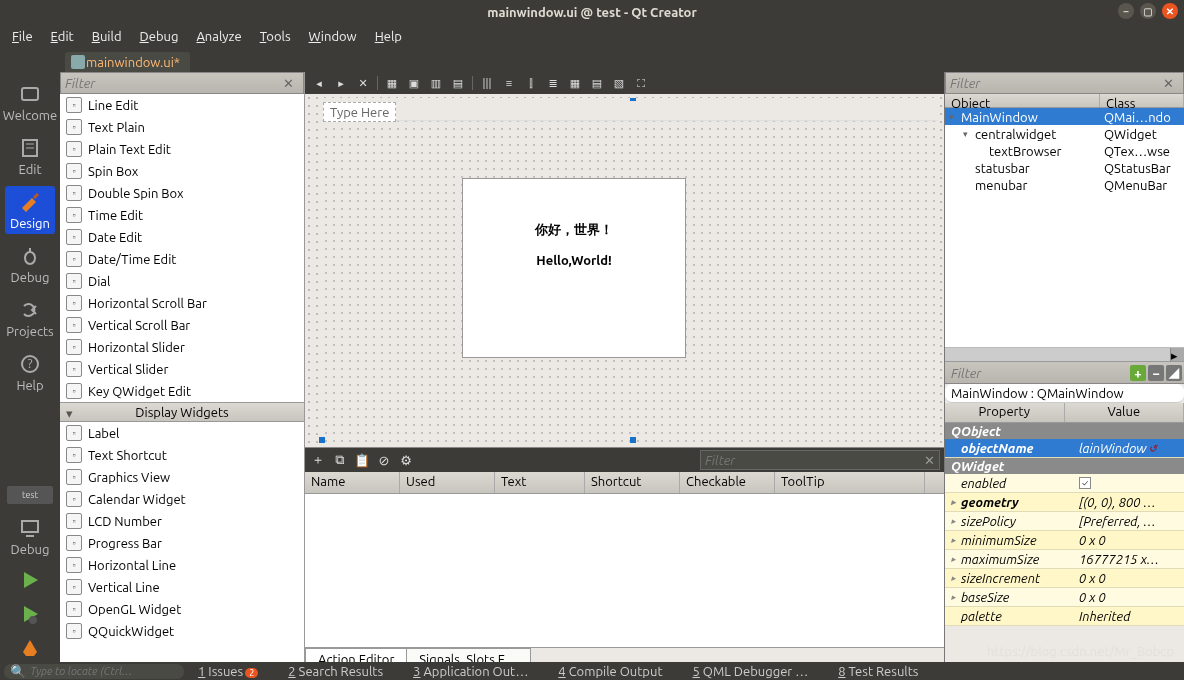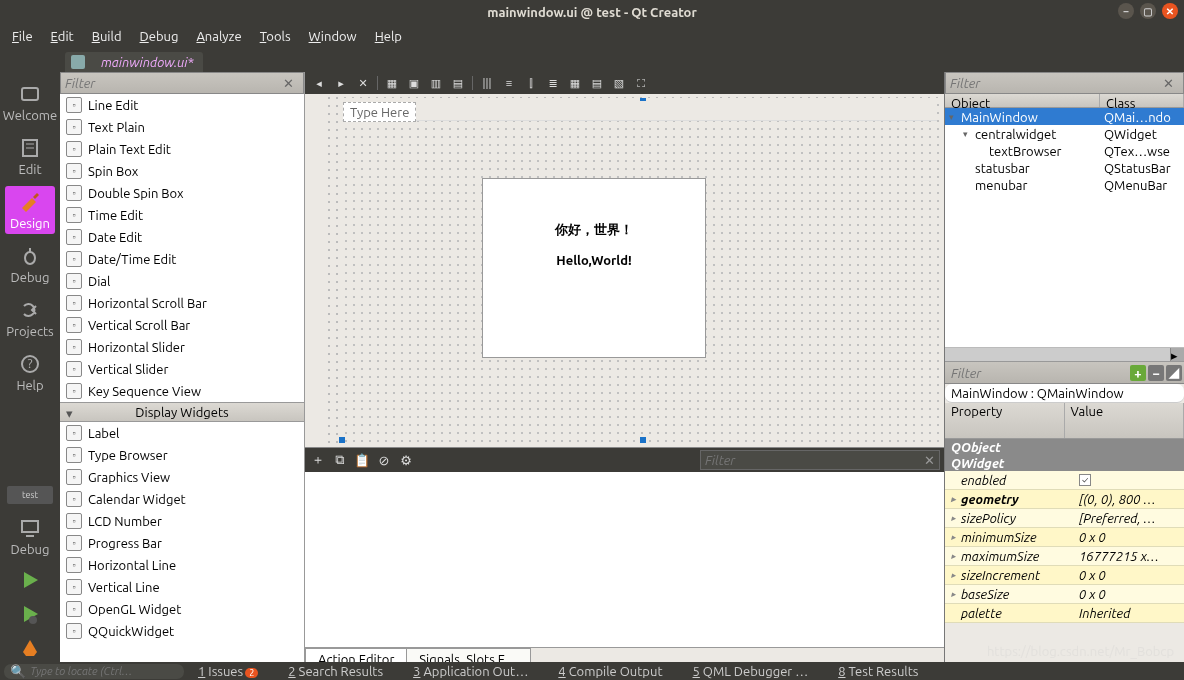--- a/index.html
+++ b/index.html
@@ -10,49 +10,49 @@
 .win-btn { width: 16px; height: 16px; border-radius: 8px; display: flex; align-items: center; justify-content: center; font-size: 10px; cursor: pointer; }
 .win-min { background: #5a554d; color: #ccc; }
 .win-max { background: #5a554d; color: #ccc; }
 .win-close { background: #e95420; color: #fff; }
 
 .menubar { height: 24px; background: #3c3b37; color: #eee; display: flex; align-items: center; padding: 0 4px; gap: 2px; }
 .menu-item { padding: 2px 8px; cursor: pointer; }
 .menu-item u { text-decoration: underline; }
 
 .tabbar { height: 24px; background: #3c3b37; display: flex; align-items: flex-end; padding-left: 65px; }
-.file-tab { background: #4a4a45; color: #f0abfc; padding: 3px 10px 3px 6px; border-top-left-radius: 3px; border-top-right-radius: 3px; display: flex; gap: 16px; align-items: center; font-style: italic; }
+.file-tab { background: #4a4a45; color: #fdba74; padding: 3px 10px 3px 6px; border-top-left-radius: 3px; border-top-right-radius: 3px; display: flex; gap: 1px; align-items: center; }
 .tab-icon { width: 14px; height: 14px; background: #8aa; border-radius: 2px; }
 
 .main-area { flex: 1; display: flex; background: #ece9e4; }
 
 .leftbar { width: 60px; background: #3c3b37; display: flex; flex-direction: column; align-items: center; padding-top: 6px; gap: 6px; }
 .lb-item { width: 50px; display: flex; flex-direction: column; align-items: center; color: #bbb; font-size: 10px; padding: 4px 0; cursor: pointer; border-radius: 3px; }
-.lb-item.active { background: #d946ef; color: #fff; }
+.lb-item.active { background: #1d4ed8; color: #fff; }
 .lb-icon { width: 24px; height: 24px; margin-bottom: 2px; }
 .lb-spacer { flex: 1; }
 .lb-proj { width: 46px; height: 18px; background: #555; margin: 2px 0; border-radius: 2px; color:#ccc; font-size:9px; display:flex; align-items:center; justify-content:center;}
 .lb-run { width: 28px; height: 24px; margin: 2px 0; cursor: pointer; }
 
 .widget-panel { width: 245px; background: #ece9e4; border-right: 1px solid #999; display: flex; flex-direction: column; }
 .filter-box { height: 22px; background: linear-gradient(#c8c5bf,#b8b5af); border: 1px solid #888; display: flex; align-items: center; padding: 0 4px; }
 .filter-input { flex: 1; background: transparent; border: none; outline: none; font-style: italic; color: #666; }
 .filter-clear { width: 16px; color: #666; cursor: pointer; }
 .widget-scroll { flex: 1; overflow-y: auto; background: #fff; position: relative; }
 .widget-row { display: flex; align-items: center; height: 22px; padding-left: 6px; gap: 6px; cursor: grab; }
 .w-icon { width: 16px; height: 16px; flex-shrink: 0; border: 1px solid #888; border-radius: 2px; background: #f5f5f5; display:flex; align-items:center; justify-content:center; font-size:9px; color:#555;}
 .widget-category { background: linear-gradient(#dcd9d3,#c8c5bf); text-align: center; font-weight: normal; padding: 2px 0; border-top: 1px solid #999; border-bottom: 1px solid #999; position: relative; }
 .cat-chev { position: absolute; left: 6px; top: 3px; color: #555; }
 
 .center-col { flex: 1; display: flex; flex-direction: column; }
 .design-toolbar { height: 22px; background: #3c3b37; display: flex; align-items: center; padding: 0 6px; gap: 6px; }
 .dt-btn { width: 16px; height: 16px; color: #ddd; cursor: pointer; display: flex; align-items: center; justify-content: center; font-size: 11px; }
 .dt-sep { width: 1px; height: 14px; background: #666; }
 .design-canvas { flex: 1; background: repeating-conic-gradient(#ece9e4 0% 25%, #ece9e4 0% 50%) 0 0 / 8px 8px; position: relative; overflow: hidden; background-color:#ece9e4;
-  background-image: radial-gradient(#bbb 1px, transparent 1px); background-size: 8px 8px; margin-left: 20px; }
+  background-image: radial-gradient(#bbb 1px, transparent 1px); background-size: 8px 8px; }
 .canvas-frame { position: absolute; left: 14px; top: 4px; right: 4px; bottom: 4px; background: #ece9e4; background-image: radial-gradient(#c0c0c0 0.8px, transparent 0.8px); background-size: 8px 8px; border: 3px solid transparent; }
 .handle { position: absolute; width: 6px; height: 6px; background: #1a72c8; }
 .menubar-placeholder { position: absolute; top: 0; left: 0; right: 0; height: 20px; background: #ece9e4; border-bottom:1px solid #ddd; }
 .type-here { padding: 2px 6px; border: 1px dashed #aaa; margin: 1px; display: inline-block; color: #666; background:#fff; }
 .text-browser { position: absolute; left: 140px; top: 77px; width: 224px; height: 180px; background: #fff; border: 1px solid #999; display: flex; flex-direction: column; align-items: center; justify-content: flex-start; padding-top: 42px; gap: 14px; font-weight: bold; font-size: 12px; }
 
 .action-area { height: 215px; border-top: 1px solid #888; display: flex; flex-direction: column; background: #ece9e4; }
 .action-toolbar { height: 24px; background: #3c3b37; display: flex; align-items: center; gap: 4px; padding: 0 4px; }
 .at-btn { width: 18px; height: 18px; color: #ddd; cursor: pointer; display:flex; align-items:center; justify-content:center;}
 .action-filter { flex: 1; }
@@ -78,21 +78,21 @@
 .tree-exp { width: 10px; color: #666; cursor: pointer; font-size: 9px; }
 .obj-scroll { height: 14px; background: #ece9e4; border-top: 1px solid #bbb; display:flex;}
 .obj-sb-track{ flex:1; background:#ccc;} .obj-sb-right{width:14px; background:#aaa; border-left:1px solid #888;}
 
 .prop-panel { flex: 1; display: flex; flex-direction: column; }
 .prop-filter { height: 22px; display: flex; align-items: center; background: linear-gradient(#c8c5bf,#b8b5af); border-bottom: 1px solid #888; padding: 0 2px; gap: 2px;}
 .pf-input { flex: 1; background: transparent; border: none; outline: none; font-style: italic; color: #666; padding-left:4px;}
 .pf-btn { width: 16px; height: 16px; background: #69a939; color: #fff; display: flex; align-items: center; justify-content: center; font-weight: bold; cursor: pointer; border-radius:2px;}
 .pf-btn.gray { background: #777; }
 .prop-path { padding: 2px 6px; background: #fff; border-bottom: 1px solid #ccc; border-radius: 7px; }
-.prop-header { height: 36px; background: linear-gradient(#dcd9d3,#c8c5bf); display: flex; border-bottom: 1px solid #999; }
+.prop-header { height: 20px; background: linear-gradient(#dcd9d3,#c8c5bf); display: flex; border-bottom: 1px solid #999; text-align: center; }
 .ph-col { flex: 1; border-right: 1px solid #aaa; padding: 1px 6px; }
 .prop-body { flex: 1; overflow: auto; font-style: italic; }
 .prop-cat { background: #8a8a8a; color: #fff; font-weight: bold; padding: 1px 6px; }
 .prop-row { display: flex; background: #fffbe0; border-bottom: 1px solid #e0dcb8; height: 19px; }
 .prop-row.alt { background: #fff7c8; }
 .pr-name { width: 130px; padding: 1px 6px; display: flex; align-items: center; gap: 2px; }
 .pr-name.bold { font-weight: bold; }
 .pr-val { flex: 1; padding: 1px 4px; display: flex; align-items: center; gap: 2px; overflow: hidden; white-space: nowrap; }
 .pr-exp { width: 8px; color: #888; font-size: 9px; }
 .pr-reset { color: #b00; font-size: 10px; }
@@ -260,30 +260,30 @@
         <div class="widget-row">
           <span class="w-icon">▫</span>
           <span>Horizontal Slider</span>
         </div>
         <div class="widget-row">
           <span class="w-icon">▫</span>
           <span>Vertical Slider</span>
         </div>
         <div class="widget-row">
           <span class="w-icon">▫</span>
-          <span>Key Sequence View</span>
+          <span>Key QWidget Edit</span>
         </div>
         <div class="widget-category"><span class="cat-chev">▾</span>Display Widgets</div>
         <div class="widget-row">
           <span class="w-icon">▫</span>
           <span>Label</span>
         </div>
         <div class="widget-row">
           <span class="w-icon">▫</span>
-          <span>Type Browser</span>
+          <span>Text Shortcut</span>
         </div>
         <div class="widget-row">
           <span class="w-icon">▫</span>
           <span>Graphics View</span>
         </div>
         <div class="widget-row">
           <span class="w-icon">▫</span>
           <span>Calendar Widget</span>
         </div>
         <div class="widget-row">
@@ -354,20 +354,28 @@
         <span class="at-btn">📋</span>
         <span class="at-btn">⊘</span>
         <span class="at-btn">⚙</span>
         <div class="action-filter">
           <div class="af-inner">
             <input class="af-input" placeholder="Filter" style="">
             <span style="color:#999">✕</span>
           </div>
         </div>
       </div>
+      <div class="action-headers" id="action-headers">
+          <div class="ah-col" style="width: 95px;">Name</div>
+          <div class="ah-col" style="width: 95px;">Used</div>
+          <div class="ah-col" style="width: 90px;">Text</div>
+          <div class="ah-col" style="width: 95px;">Shortcut</div>
+          <div class="ah-col" style="width: 95px;">Checkable</div>
+          <div class="ah-col" style="width: 150px;">ToolTip</div>
+        </div>
       <div class="action-body"></div>
       <div class="action-tabs" id="action-tabs">
           <div class="a-tab active">Action Editor</div>
           <div class="a-tab">Signals_Slots E…</div>
         </div>
     </div>
   </div>
 
   <div class="right-col">
     <div class="obj-panel">
@@ -433,20 +441,30 @@
         <span class="pf-btn gray">−</span>
         <span class="pf-btn gray">◢</span>
       </div>
       <div class="prop-path">MainWindow : QMainWindow</div>
       <div class="prop-header" id="prop-header">
           <div class="ph-col">Property</div>
           <div class="ph-col">Value</div>
         </div>
       <div class="prop-body" id="prop-body">
           <div class="prop-cat">QObject</div>
+          <div class="prop-row" style="background: rgb(47, 123, 209); color: rgb(255, 255, 255);">
+            <div class="pr-name bold">
+              <span class="pr-exp"></span>
+              <span>objectName</span>
+            </div>
+            <div class="pr-val">
+              <span>lainWindow</span> 
+              <span class="pr-reset">↺</span>
+            </div>
+          </div>
           <div class="prop-cat">QWidget</div>
           <div class="prop-row">
             <div class="pr-name">
               <span class="pr-exp"></span>
               <span>enabled</span>
             </div>
             <div class="pr-val">
               <span class="pr-check">✓</span>
             </div>
           </div>

